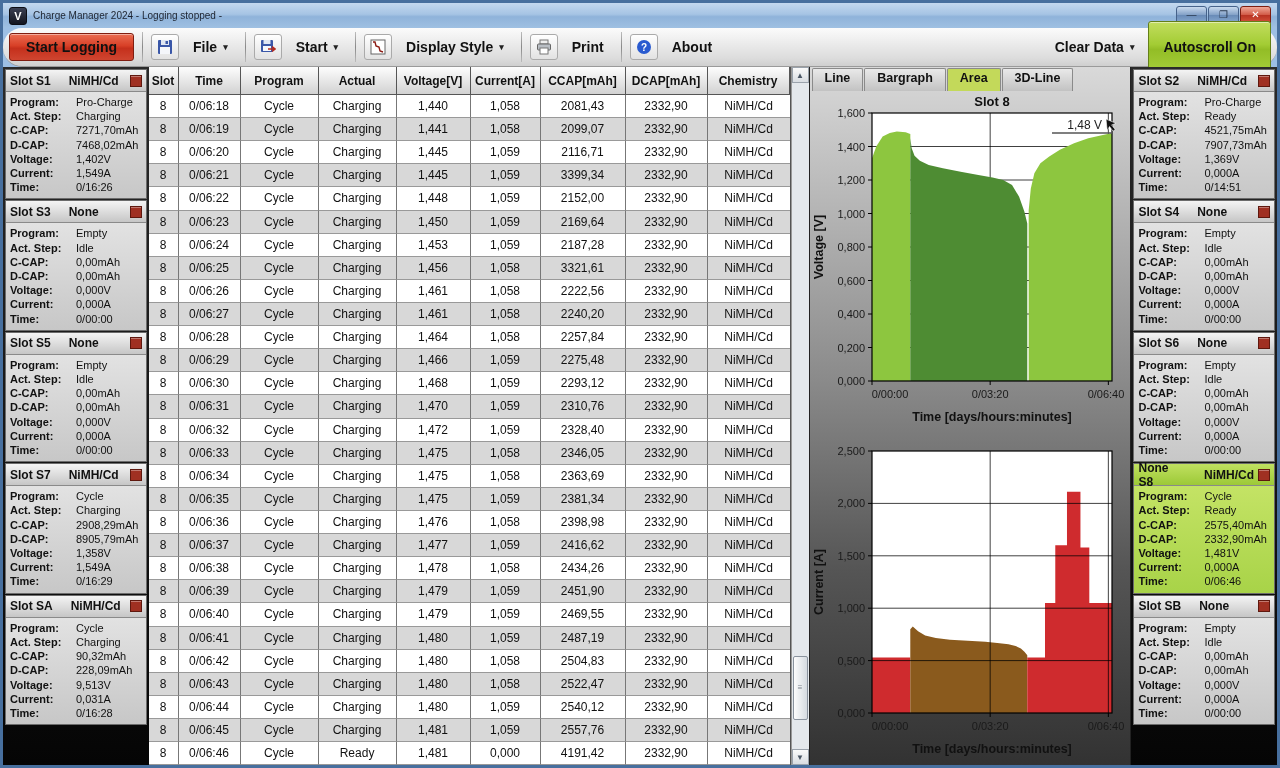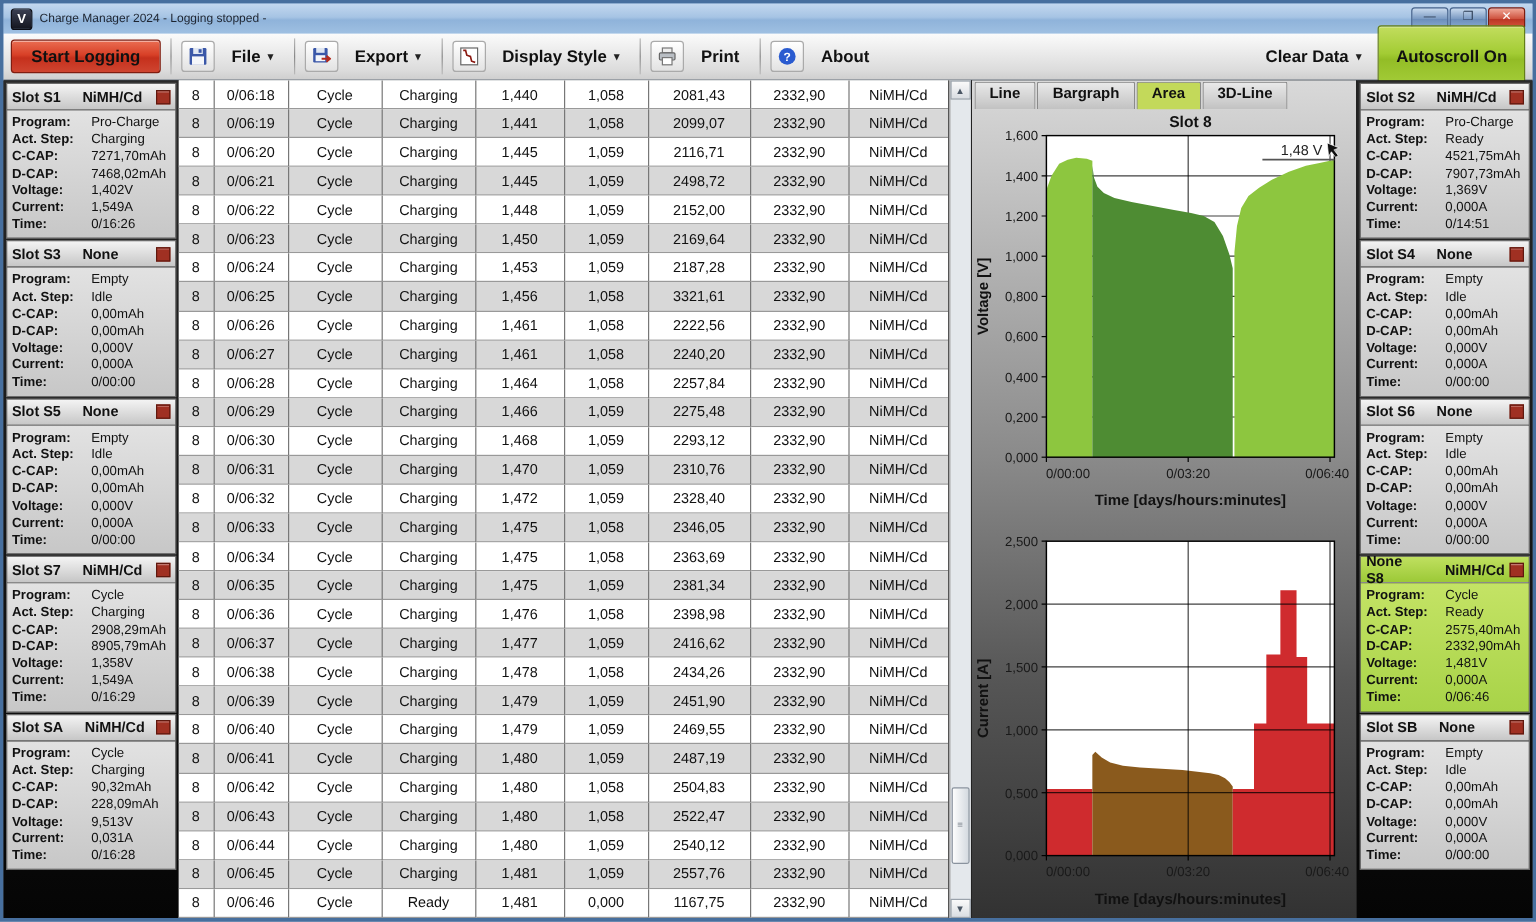--- a/index.html
+++ b/index.html
@@ -13,21 +13,21 @@
     color:#fff;font-size:11px;font-weight:bold;display:flex;align-items:center;justify-content:center;
     border:1px solid #0c0d14;}
   .title-text{font-size:10px;color:#1d2430;}
   .wincontrols{margin-left:auto;display:flex;gap:1px;}
   .winbtn{width:29px;height:17px;border:1px solid #46628a;border-radius:3px;font-size:10px;line-height:15px;
     text-align:center;color:#fff;background:linear-gradient(180deg,#c9daee,#7d9cc4 50%,#6a8cb8 50%,#8badd4);
     color:#2a3a50;}
   .winbtn.close{background:linear-gradient(180deg,#f0a898,#cf5440 50%,#b93423 50%,#d8573f);color:#fff;border-color:#7c1d10;}
   
   .toolbar{height:38px;display:flex;align-items:center;padding:0 6px;gap:5px;
-    background:linear-gradient(180deg,#fbfbfb,#dcdcdc 80%,#cfcfcf);border-bottom:1px solid #9a9a9a;}
+    background:linear-gradient(180deg,#fbfbfb,#dcdcdc 80%,#cfcfcf);border-bottom:1px solid #9a9a9a;border-radius:19px;}
   .tbtn{display:flex;align-items:center;gap:6px;padding:3px 9px;border-radius:3px;font-size:14px;font-weight:bold;color:#111;cursor:default;}
   .tbtn .caret{font-size:9px;color:#222;}
   .btn-start{background:linear-gradient(180deg,#ea6d52,#d84027 45%,#c5301c 55%,#cf4530);
     border:1px solid #801d10;box-shadow:inset 0 1px 0 rgba(255,255,255,.45);padding:5px 16px;}
   .btn-autoscroll{background:linear-gradient(180deg,#c2dd5e,#a3cc34 45%,#93bd26 55%,#a5ce3a);
     border:1px solid #647f18;box-shadow:inset 0 1px 0 rgba(255,255,255,.5);padding:17px 14px;}
   .sep{width:1px;height:30px;background:linear-gradient(180deg,#bbb,#888,#bbb);margin:0 3px;}
   .iconbox{width:26px;height:24px;border:1px solid #aaa;border-radius:3px;background:linear-gradient(180deg,#fff,#e2e2e2);
     display:flex;align-items:center;justify-content:center;}
   .spacer{flex:1;}
@@ -110,21 +110,21 @@
     <div class="sep"></div>
     <div class="iconbox">
       <svg width="16" height="16" viewBox="0 0 16 16">
           <rect x="1" y="1" width="12" height="12" rx="1" fill="#3a57a8"></rect>
           <rect x="3.5" y="1" width="7" height="4" fill="#dfe6f2"></rect>
           <rect x="3" y="7" width="8" height="5" fill="#f4f6fa"></rect>
           <path d="M8 10 L15 10 M12 7.5 L15 10 L12 12.5" stroke="#b52a1d" stroke-width="1.6" fill="none"></path>
         </svg>
     </div>
     <div class="tbtn">
-      <span>Export</span>
+      <span>Start</span>
         <span class="caret">▾</span>
     </div>
     <div class="sep"></div>
     <div class="iconbox">
       <svg width="16" height="16" viewBox="0 0 16 16">
           <rect x="1" y="1" width="14" height="14" fill="#fff" stroke="#666"></rect>
           <path d="M3 3 L5 3 L6 7 L9 8 L10 12 L13 13" stroke="#8b1a12" stroke-width="1.4" fill="none"></path>
         </svg>
     </div>
     <div class="tbtn">
@@ -344,20 +344,31 @@
             <div class="frow">
               <span class="fl">Time:</span>
               <span class="fv">0/16:28</span>
             </div>
           </div>
         </div>
       </div>
 
     <div class="table-wrap">
       <div class="dtable" id="dtable">
+          <div class="trow head">
+            <div class="tc c0">Slot</div>
+            <div class="tc c1">Time</div>
+            <div class="tc c2">Program</div>
+            <div class="tc c3">Actual</div>
+            <div class="tc c4">Voltage[V]</div>
+            <div class="tc c5">Current[A]</div>
+            <div class="tc c6">CCAP[mAh]</div>
+            <div class="tc c7">DCAP[mAh]</div>
+            <div class="tc c8">Chemistry</div>
+          </div>
           <div class="trow even">
             <div class="tc c0">8</div>
             <div class="tc c1">0/06:18</div>
             <div class="tc c2">Cycle</div>
             <div class="tc c3">Charging</div>
             <div class="tc c4">1,440</div>
             <div class="tc c5">1,058</div>
             <div class="tc c6">2081,43</div>
             <div class="tc c7">2332,90</div>
             <div class="tc c8">NiMH/Cd</div>
@@ -384,21 +395,21 @@
             <div class="tc c7">2332,90</div>
             <div class="tc c8">NiMH/Cd</div>
           </div>
           <div class="trow odd">
             <div class="tc c0">8</div>
             <div class="tc c1">0/06:21</div>
             <div class="tc c2">Cycle</div>
             <div class="tc c3">Charging</div>
             <div class="tc c4">1,445</div>
             <div class="tc c5">1,059</div>
-            <div class="tc c6">2498,72</div>
+            <div class="tc c6">3399,34</div>
             <div class="tc c7">2332,90</div>
             <div class="tc c8">NiMH/Cd</div>
           </div>
           <div class="trow even">
             <div class="tc c0">8</div>
             <div class="tc c1">0/06:22</div>
             <div class="tc c2">Cycle</div>
             <div class="tc c3">Charging</div>
             <div class="tc c4">1,448</div>
             <div class="tc c5">1,059</div>
@@ -659,21 +670,21 @@
             <div class="tc c7">2332,90</div>
             <div class="tc c8">NiMH/Cd</div>
           </div>
           <div class="trow even">
             <div class="tc c0">8</div>
             <div class="tc c1">0/06:46</div>
             <div class="tc c2">Cycle</div>
             <div class="tc c3">Ready</div>
             <div class="tc c4">1,481</div>
             <div class="tc c5">0,000</div>
-            <div class="tc c6">1167,75</div>
+            <div class="tc c6">4191,42</div>
             <div class="tc c7">2332,90</div>
             <div class="tc c8">NiMH/Cd</div>
           </div>
         </div>
       <div class="vscroll">
         <div class="sarrow">▲</div>
         <div class="strack">
           <div class="sthumb">≡</div>
         </div>
         <div class="sarrow">▼</div>

